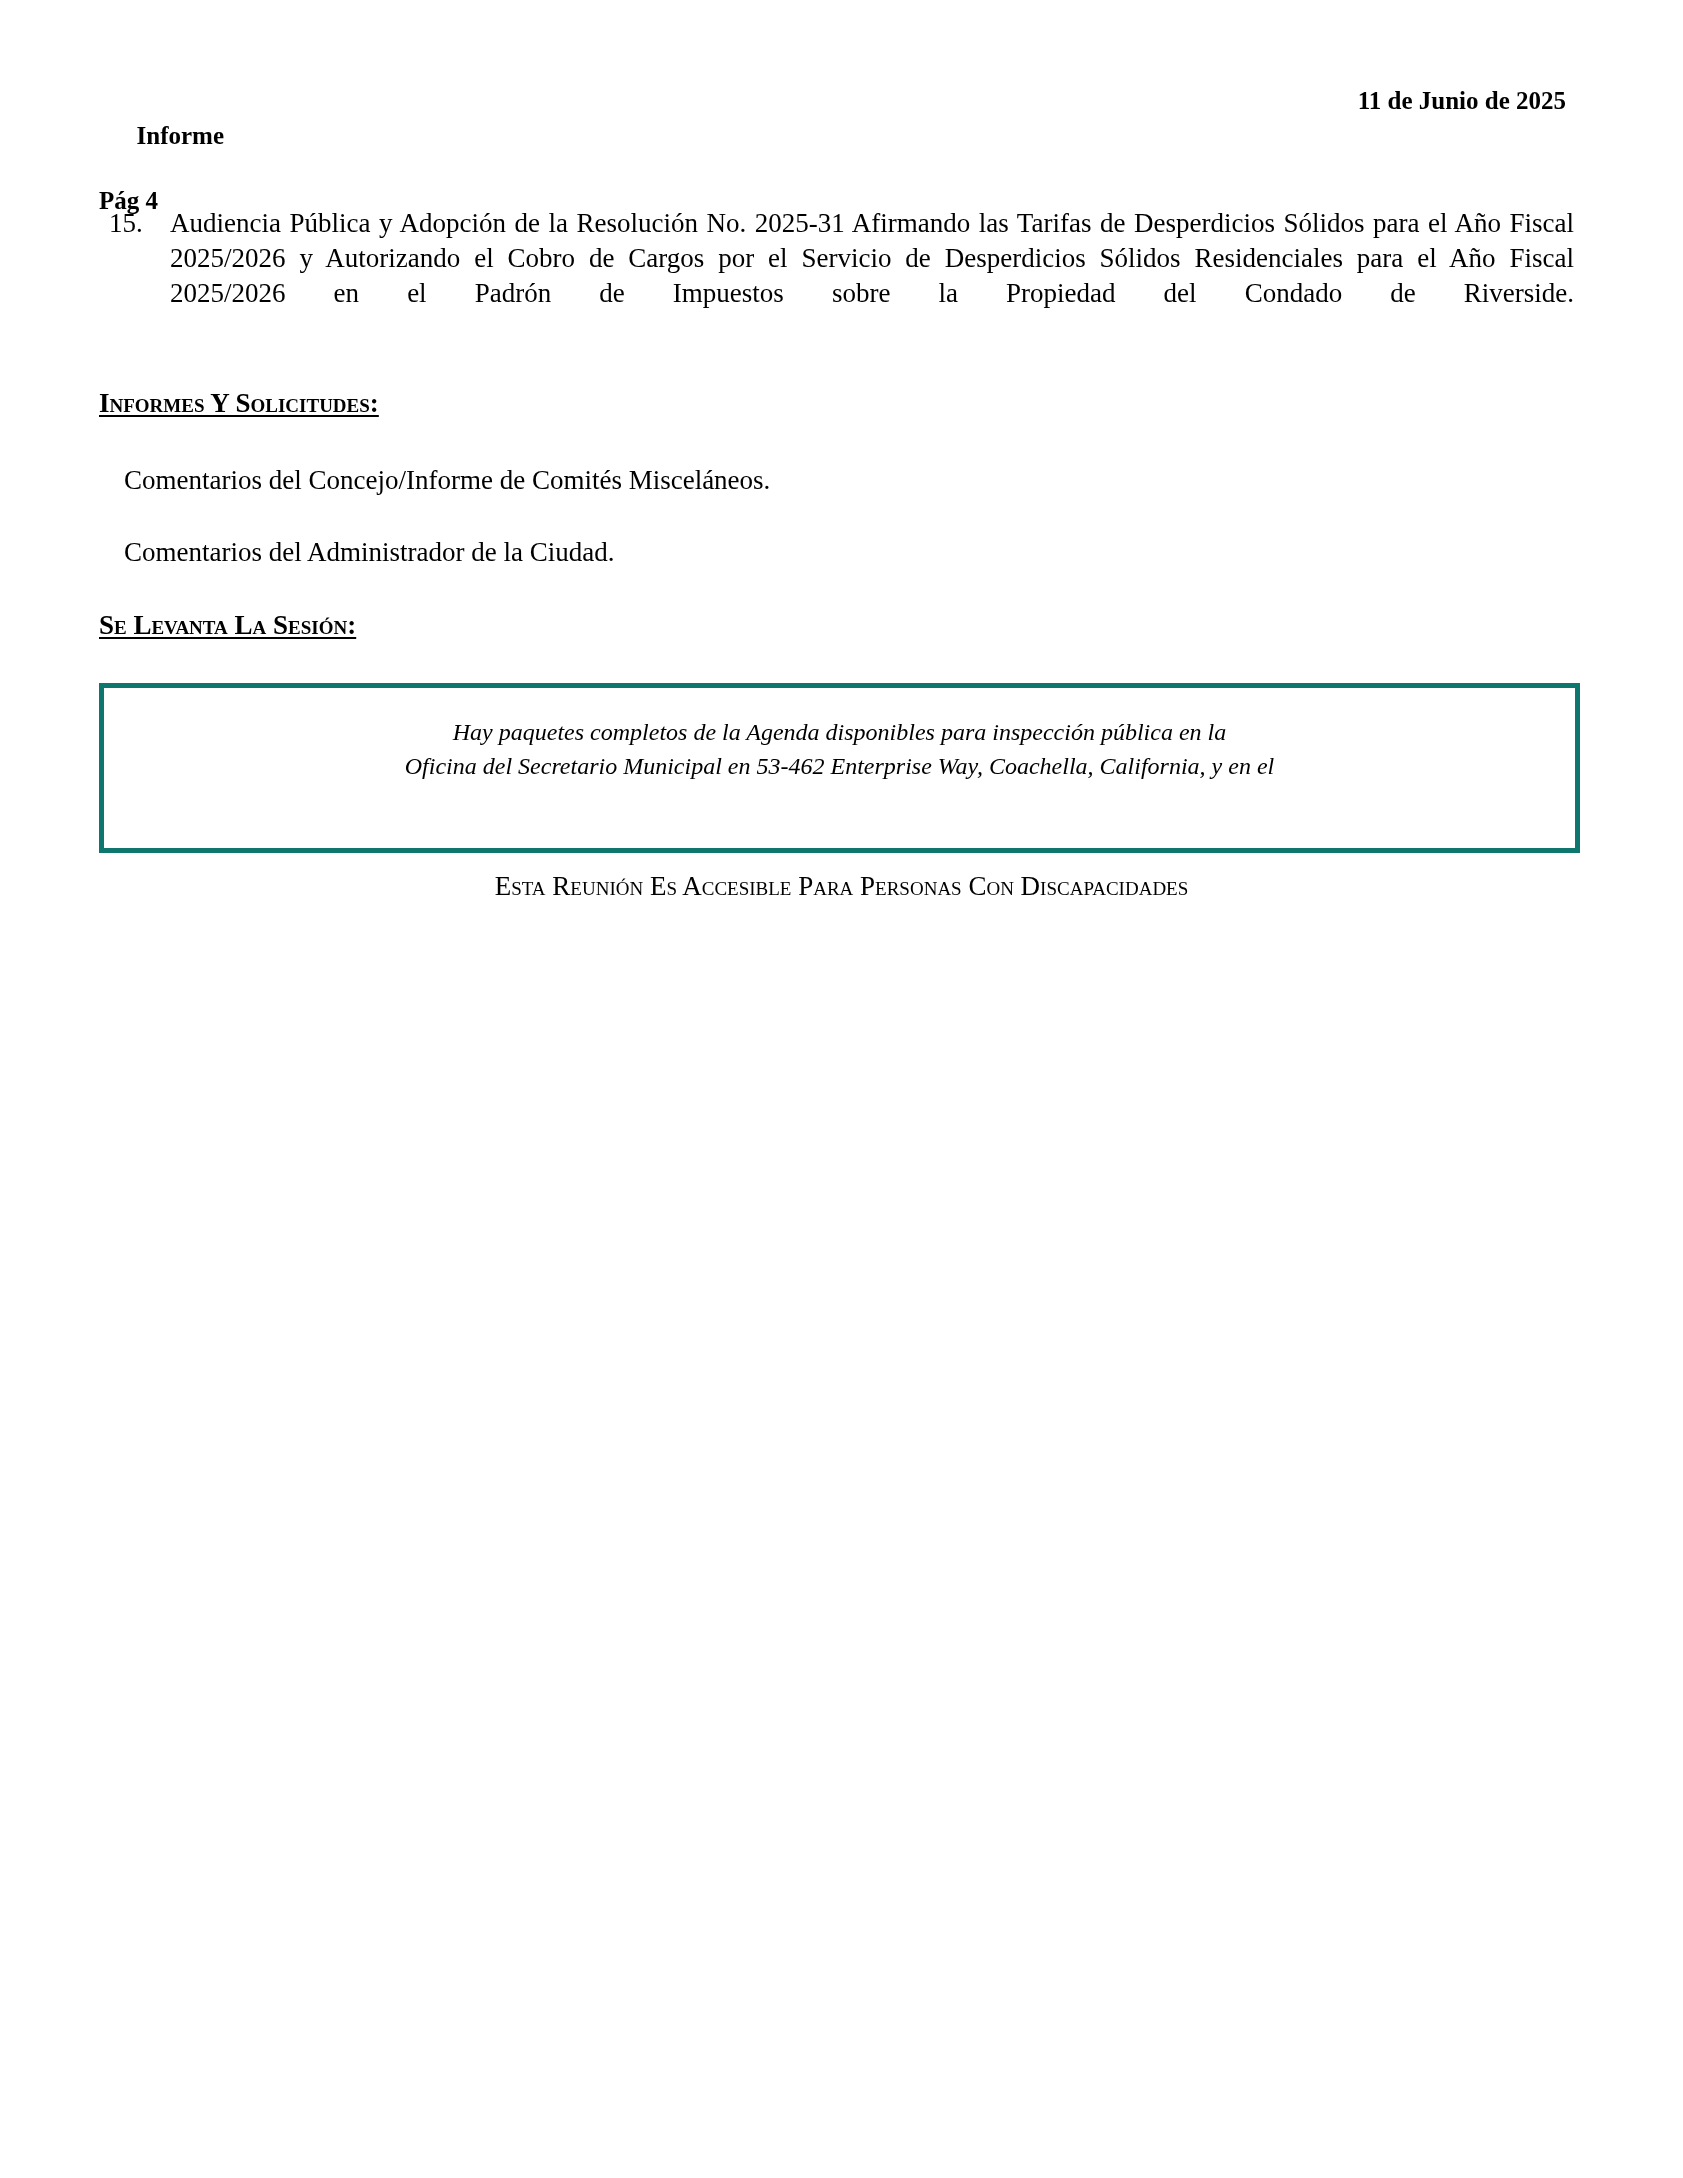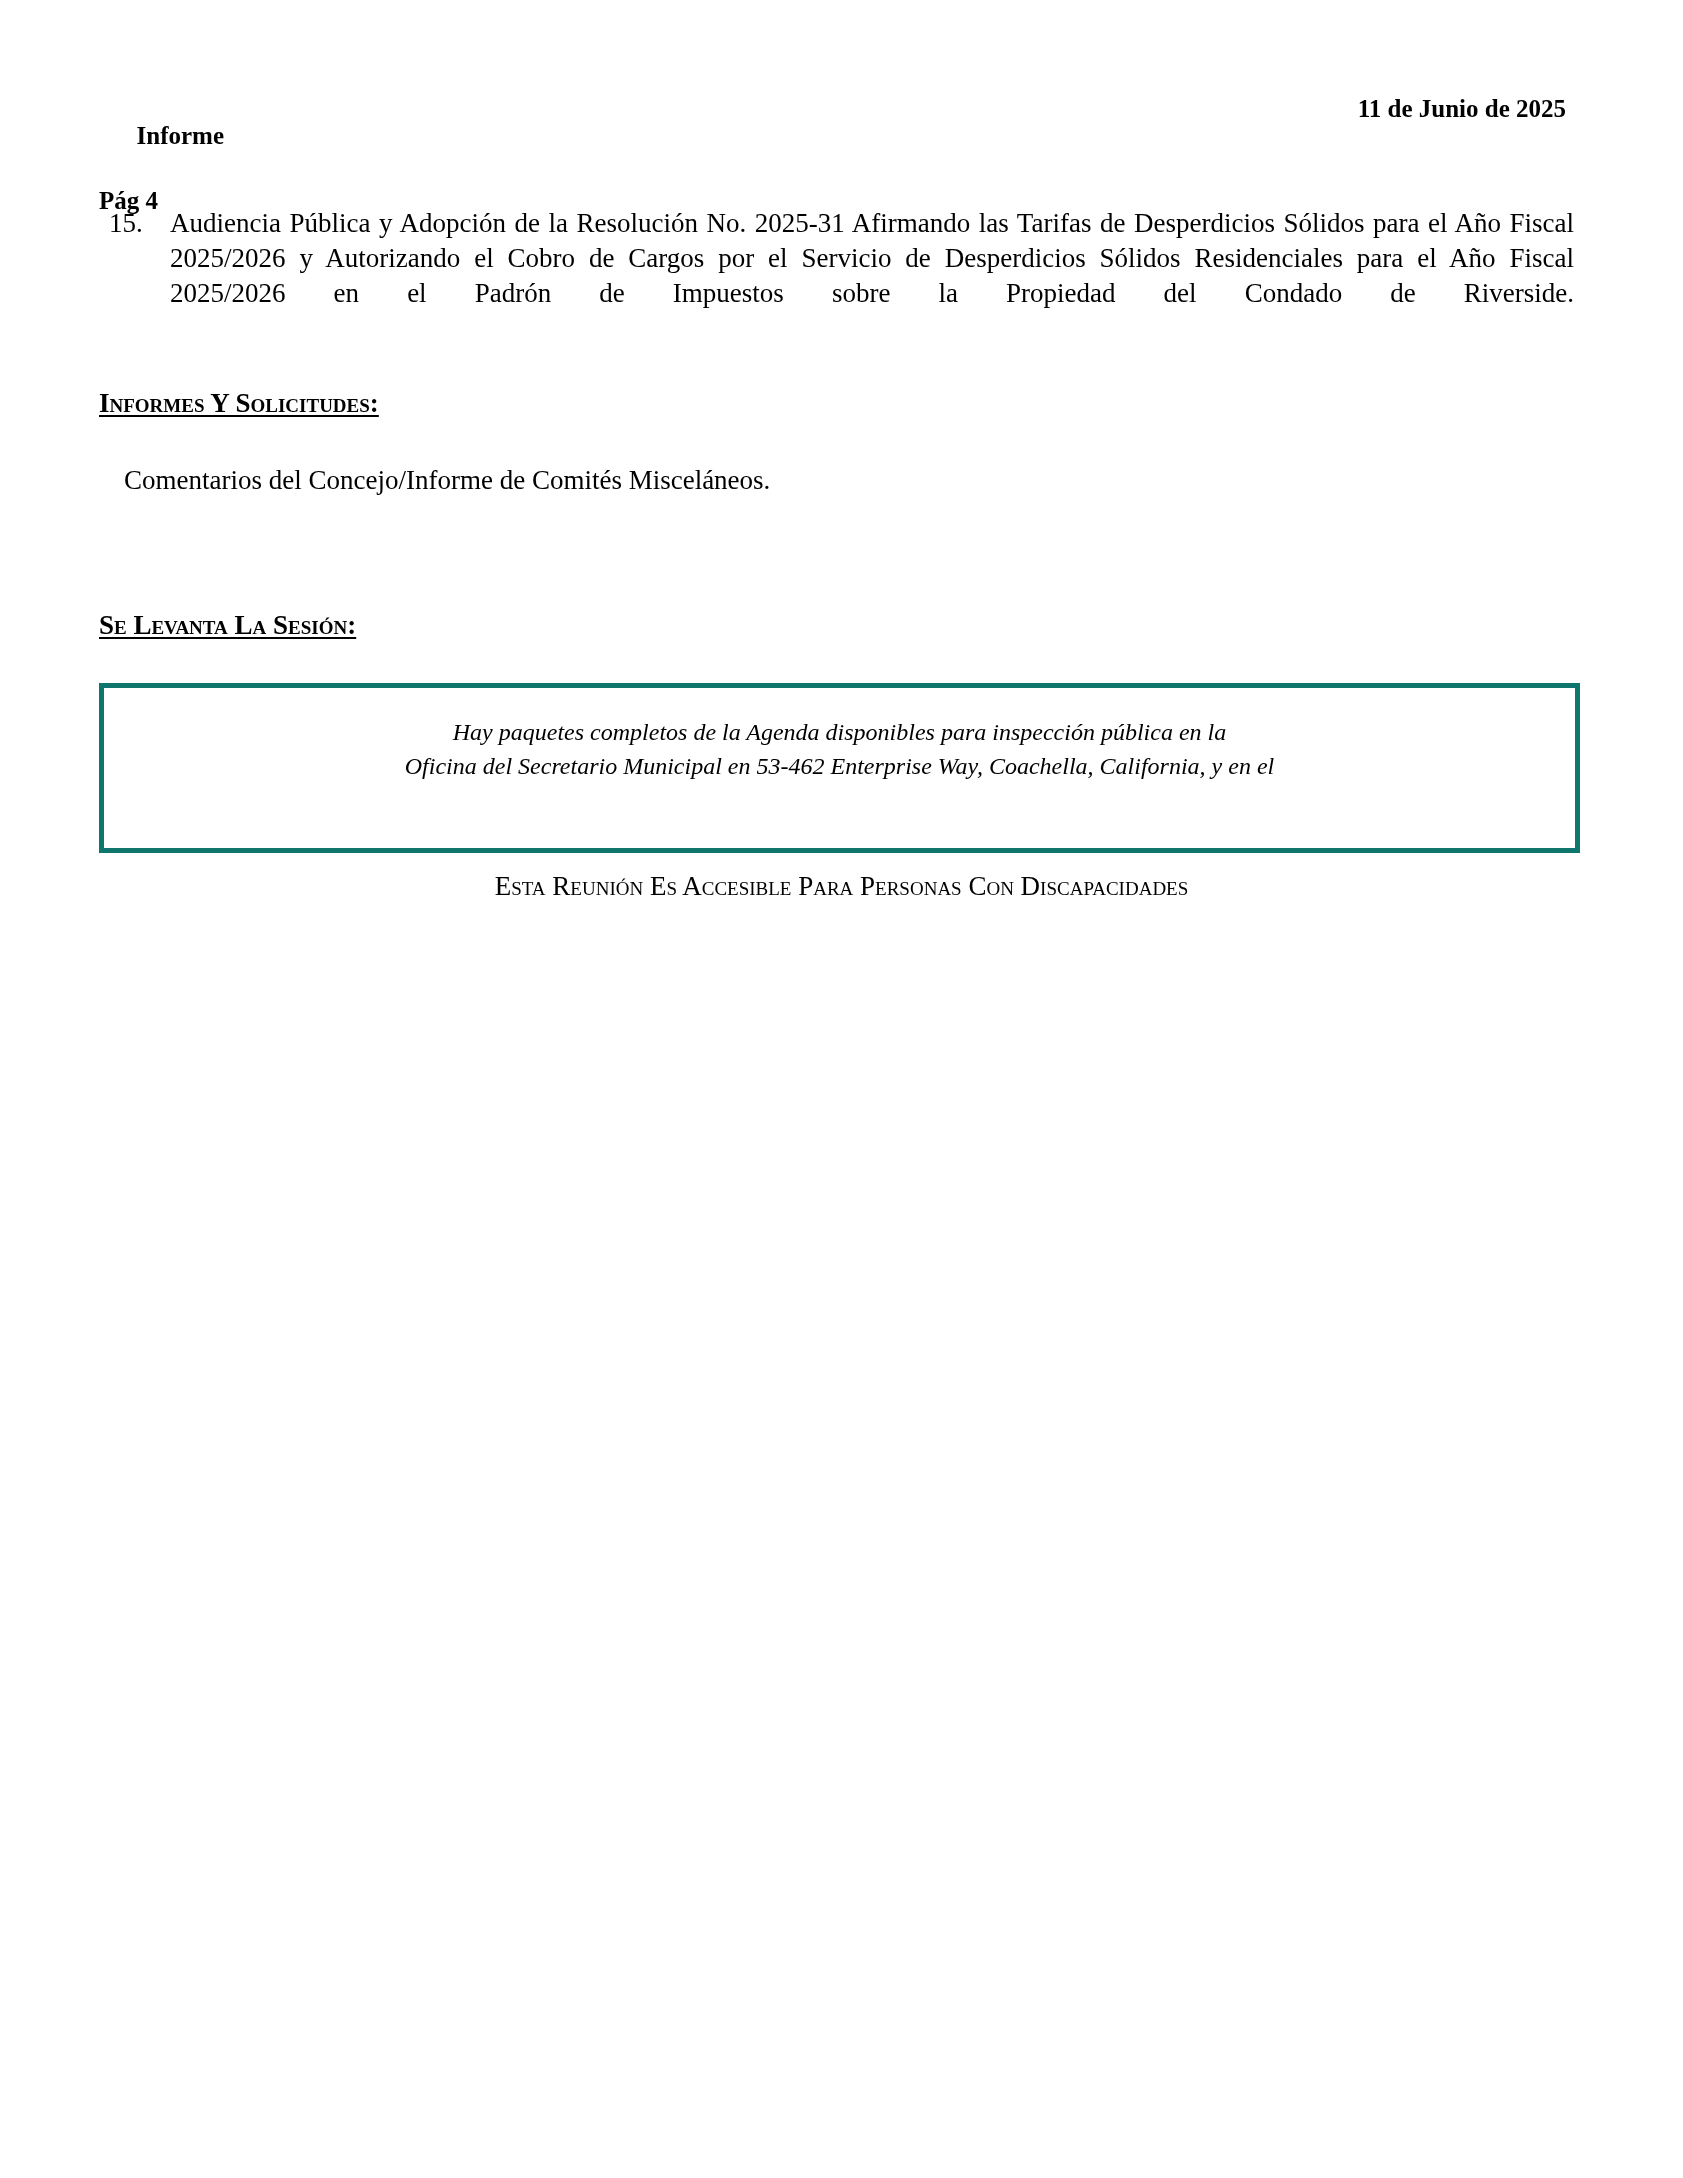--- a/index.html
+++ b/index.html
@@ -58,21 +58,20 @@
     white-space: nowrap;
   }
   .hdr-right {
     position: absolute;
     right: 0;
     top: 0;
     text-align: left;
     font-size: 25px;
     font-weight: bold;
     white-space: nowrap;
-    margin-top: 8px;
   }
 
   
   .agenda-item {
     position: absolute;
     left: 109px;
     top: 206px;
     width: 1465px;
     font-size: 27px;
     line-height: 1.30;
@@ -182,20 +181,21 @@
 
   <div class="agenda-item">
     <span class="item-number">15.</span>
     <span class="item-body">Audiencia Pública y Adopción de la Resolución No. 2025-31 Afirmando las Tarifas de Desperdicios Sólidos para el Año Fiscal 2025/2026 y Autorizando el Cobro de Cargos por el Servicio de Desperdicios Sólidos Residenciales para el Año Fiscal 2025/2026 en el Padrón de Impuestos sobre la Propiedad del Condado de Riverside.</span>
   </div>
 
   <div class="section-heading" id="heading-informes">Informes Y Solicitudes:</div>
 
   <div class="body-line" id="line-concejo">Comentarios del Concejo/Informe de Comités Misceláneos.</div>
 
+  <div class="body-line" id="line-admin">Comentarios del Administrador de la Ciudad.</div>
 
   <div class="section-heading" id="heading-levanta">Se Levanta La Sesión:</div>
 
   <div class="notice-box">
     <div class="notice-inner">
       <span class="nline">Hay paquetes completos de la Agenda disponibles para inspección pública en la</span>
       <span class="nline">Oficina del Secretario Municipal en 53-462 Enterprise Way, Coachella, California, y en el</span>
     </div>
   </div>
 

